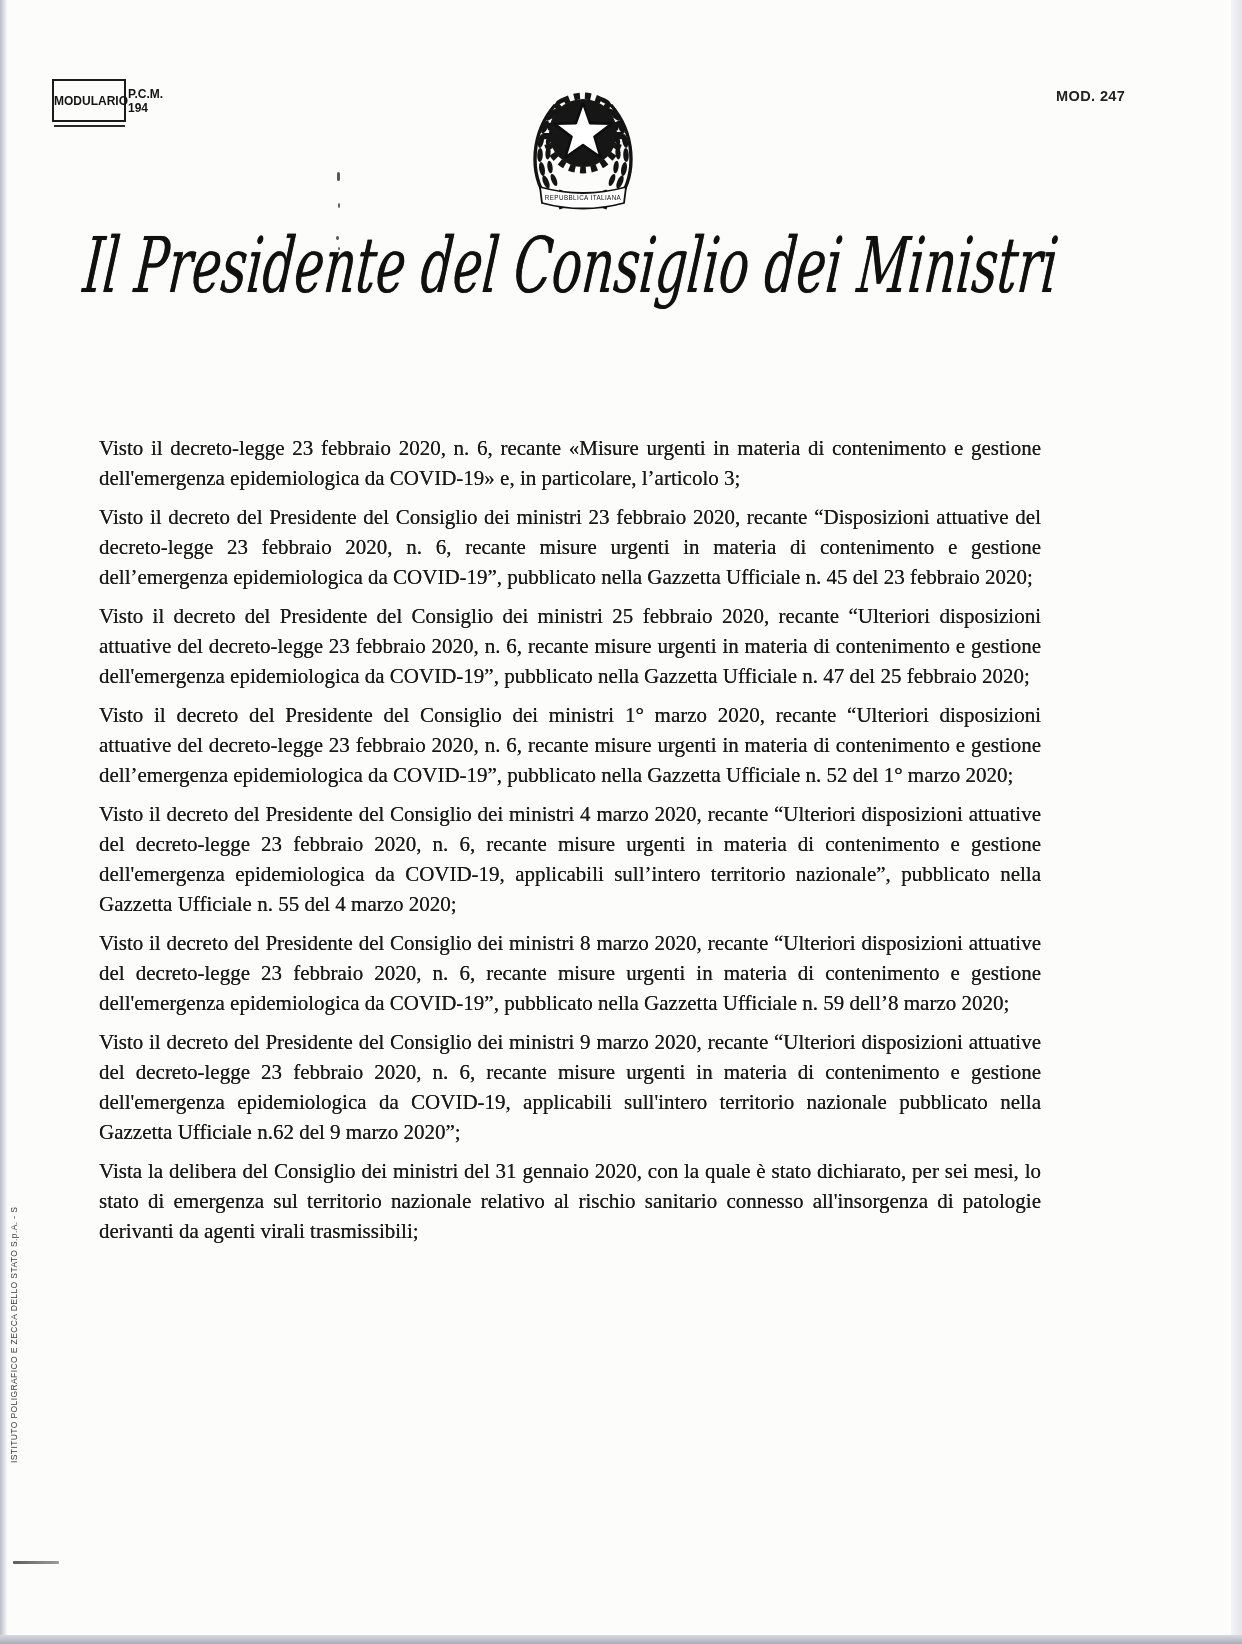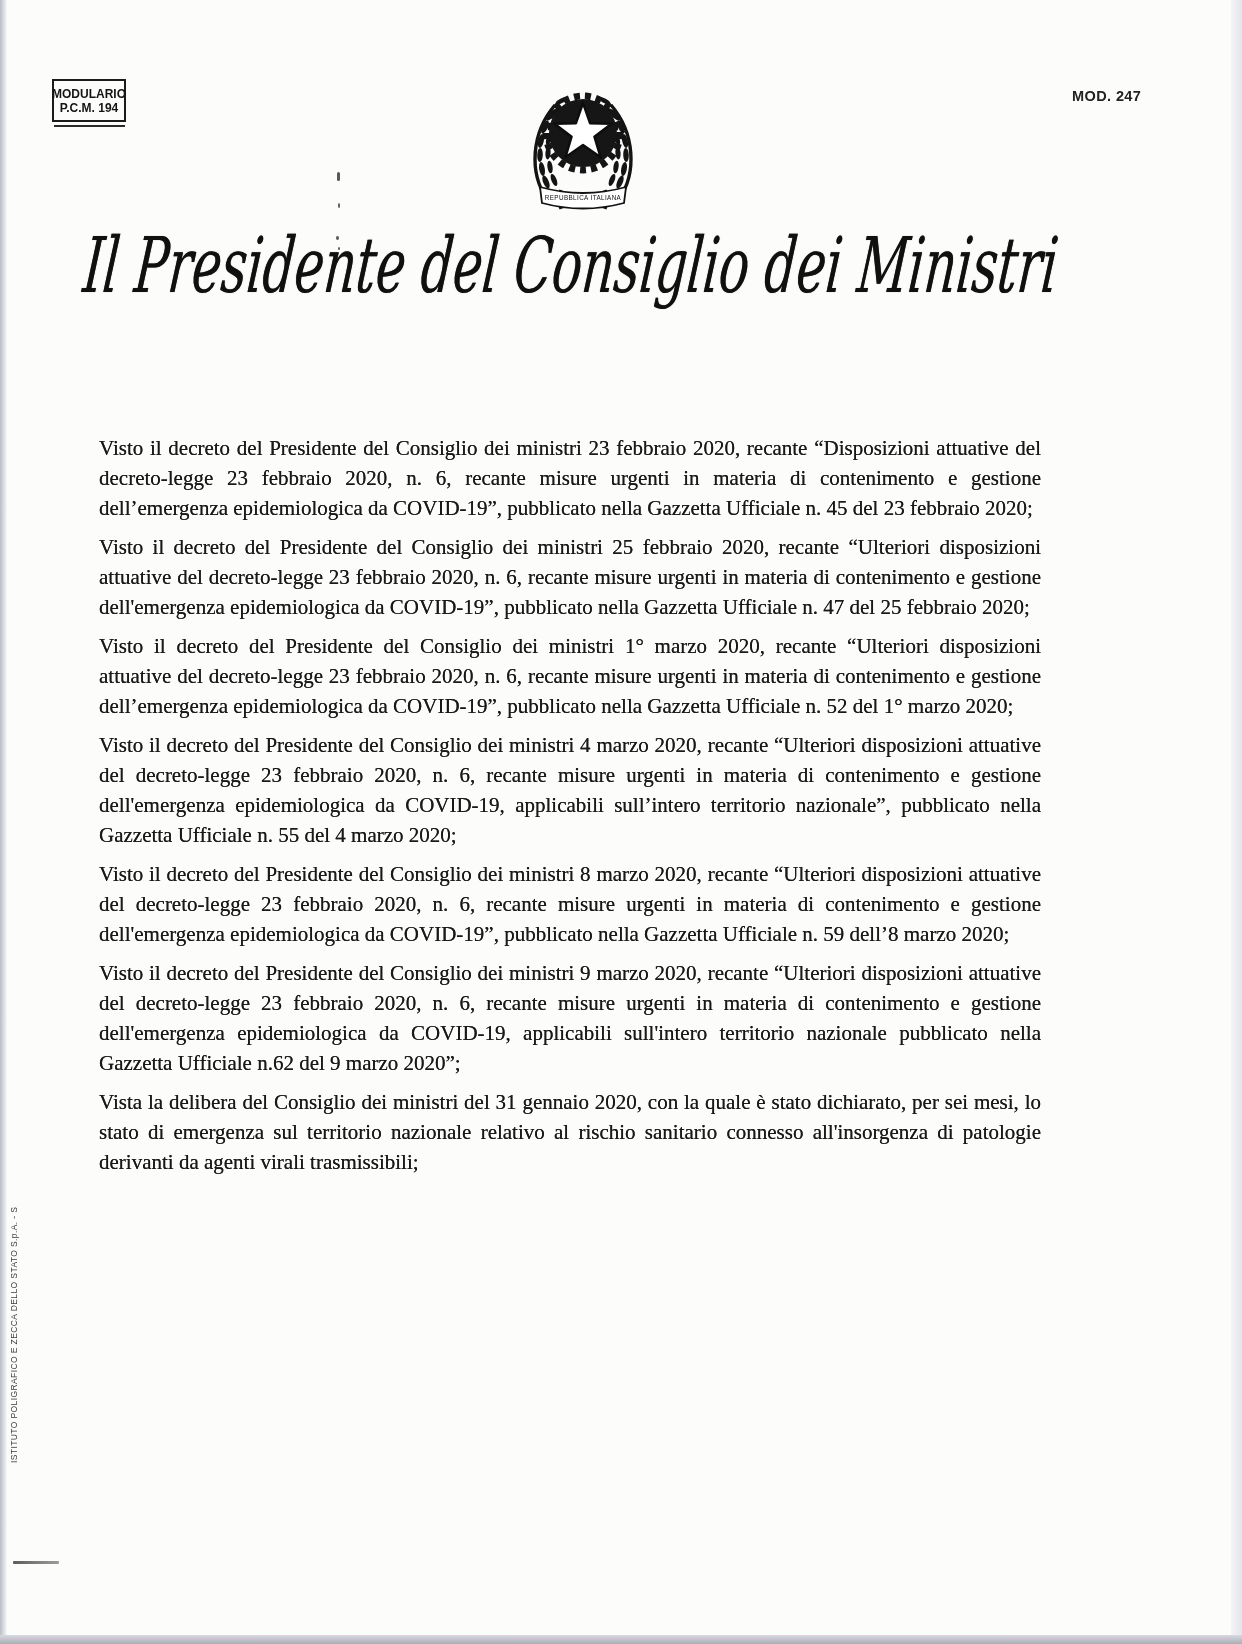--- a/index.html
+++ b/index.html
@@ -9,29 +9,29 @@
     font-family:"Liberation Serif",serif;color:#1a1a1a;
   }
   .scan-edge{position:absolute;pointer-events:none;}
   .edge-left{left:0;top:0;width:7px;height:100%;background:linear-gradient(90deg,#b9bdc4,#e4e6ea 70%,#f7f8f9);}
   .edge-right{right:0;top:0;width:11px;height:100%;background:linear-gradient(90deg,#f3f4f7,#e3e5eb);}
   .edge-bottom{left:0;bottom:0;width:100%;height:9px;background:linear-gradient(180deg,#d8dadf,#a9adb6);}
 
   .modbox{
     position:absolute;left:52px;top:79px;width:74px;height:43px;
     border:2px solid #1b1b1b;box-sizing:border-box;
-    display:flex;flex-direction:column;justify-content:center;align-items:center;
+    display:flex;justify-content:flex-start;align-items:center;
     font-family:"Liberation Sans",sans-serif;font-size:12px;font-weight:600;
     line-height:14px;color:#141414;letter-spacing:0;
   }
   .modbox-underline{position:absolute;left:54px;top:125px;width:71px;height:2px;background:#2a2a2a;}
   .modnum{
     position:absolute;left:1056px;top:88px;
     font-family:"Liberation Sans",sans-serif;font-size:14.5px;font-weight:600;
-    letter-spacing:.4px;color:#222;margin-left:16px;
+    letter-spacing:.4px;color:#222;
   }
 
   .emblem{position:absolute;left:527px;top:80px;width:112px;height:130px;}
 
   .letterhead{
     position:absolute;left:30px;top:234px;width:1082px;text-align:center;
     font-family:"DejaVu Serif",serif;font-style:italic;font-weight:400;
     font-size:54px;color:#101010;white-space:nowrap;
     transform:scale(.92,1.42) skewX(-8deg);transform-origin:50% 50%;
     text-shadow:0 0 .6px rgba(10,10,10,.8);
@@ -123,20 +123,21 @@
       <path d="M56,22 L63.1,42.3 L84.5,42.7 L67.4,55.7 L73.6,76.3 L56,64 L38.4,76.3 L44.6,55.7 L27.5,42.7 L48.9,42.3 Z" fill="#ffffff" stroke="#0d0d0d" stroke-width="2.4" stroke-linejoin="round"></path>
 
       <path d="M13,106 Q56,118 99,106 L97,122 Q56,133 15,122 Z" fill="#ffffff" stroke="#111" stroke-width="1.8"></path>
       <text x="56" y="119" text-anchor="middle" font-size="6.3" letter-spacing="0.4" font-family="Liberation Sans, sans-serif" fill="#111">REPUBBLICA ITALIANA</text>
     </g>
   </svg>
 
   <div class="letterhead">Il Presidente del Consiglio dei Ministri</div>
 
   <div class="body-text">
+    <p>Visto il decreto-legge 23 febbraio 2020, n. 6, recante «Misure urgenti in materia di contenimento e gestione dell'emergenza epidemiologica da COVID-19» e, in particolare, l’articolo 3;</p>
     <p>Visto il decreto del Presidente del Consiglio dei ministri 23 febbraio 2020, recante “Disposizioni attuative del decreto-legge 23 febbraio 2020, n. 6, recante misure urgenti in materia di contenimento e gestione dell’emergenza epidemiologica da COVID-19”, pubblicato nella Gazzetta Ufficiale n. 45 del 23 febbraio 2020;</p>
     <p>Visto il decreto del Presidente del Consiglio dei ministri 25 febbraio 2020, recante “Ulteriori disposizioni attuative del decreto-legge 23 febbraio 2020, n. 6, recante misure urgenti in materia di contenimento e gestione dell'emergenza epidemiologica da COVID-19”, pubblicato nella Gazzetta Ufficiale n. 47 del 25 febbraio 2020;</p>
     <p>Visto il decreto del Presidente del Consiglio dei ministri 1° marzo 2020, recante “Ulteriori disposizioni attuative del decreto-legge 23 febbraio 2020, n. 6, recante misure urgenti in materia di contenimento e gestione dell’emergenza epidemiologica da COVID-19”, pubblicato nella Gazzetta Ufficiale n. 52 del 1° marzo 2020;</p>
     <p>Visto il decreto del Presidente del Consiglio dei ministri 4 marzo 2020, recante “Ulteriori disposizioni attuative del decreto-legge 23 febbraio 2020, n. 6, recante misure urgenti in materia di contenimento e gestione dell'emergenza epidemiologica da COVID-19, applicabili sull’intero territorio nazionale”, pubblicato nella Gazzetta Ufficiale n. 55 del 4 marzo 2020;</p>
     <p>Visto il decreto del Presidente del Consiglio dei ministri 8 marzo 2020, recante “Ulteriori disposizioni attuative del decreto-legge 23 febbraio 2020, n. 6, recante misure urgenti in materia di contenimento e gestione dell'emergenza epidemiologica da COVID-19”, pubblicato nella Gazzetta Ufficiale n. 59 dell’8 marzo 2020;</p>
     <p>Visto il decreto del Presidente del Consiglio dei ministri 9 marzo 2020, recante “Ulteriori disposizioni attuative del decreto-legge 23 febbraio 2020, n. 6, recante misure urgenti in materia di contenimento e gestione dell'emergenza epidemiologica da COVID-19, applicabili sull'intero territorio nazionale pubblicato nella Gazzetta Ufficiale n.62 del 9 marzo 2020”;</p>
     <p>Vista la delibera del Consiglio dei ministri del 31 gennaio 2020, con la quale è stato dichiarato, per sei mesi, lo stato di emergenza sul territorio nazionale relativo al rischio sanitario connesso all'insorgenza di patologie derivanti da agenti virali trasmissibili;</p>
   </div>
 
   <div class="imprint">ISTITUTO POLIGRAFICO E ZECCA DELLO STATO S.p.A. - S</div>

